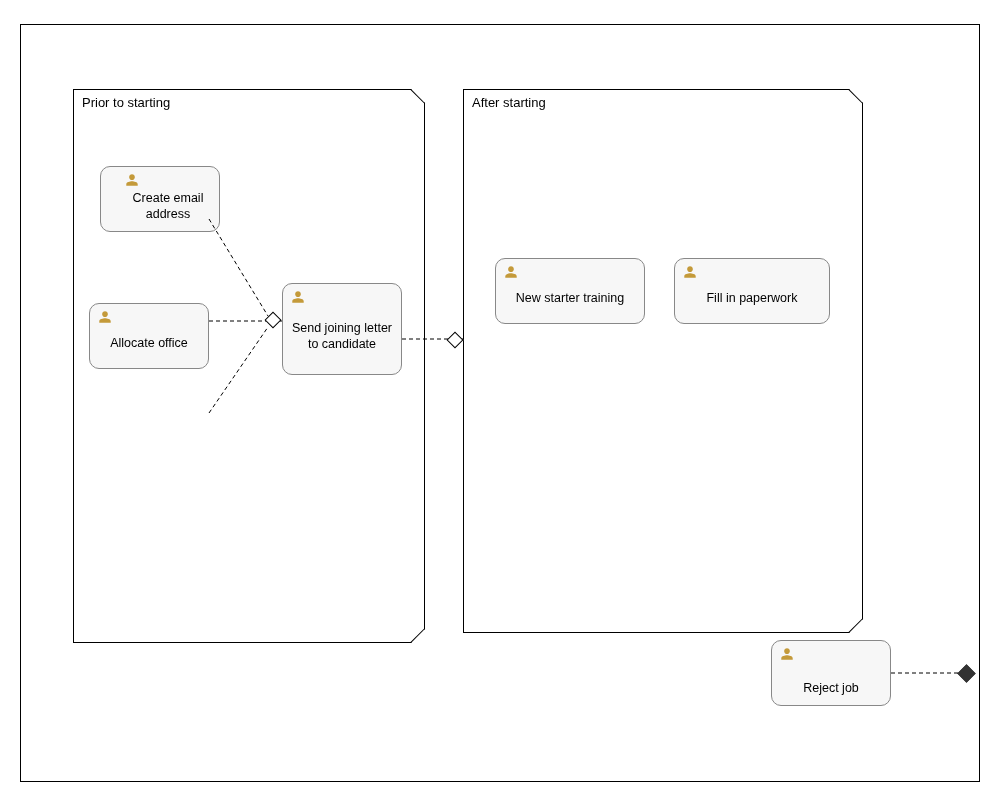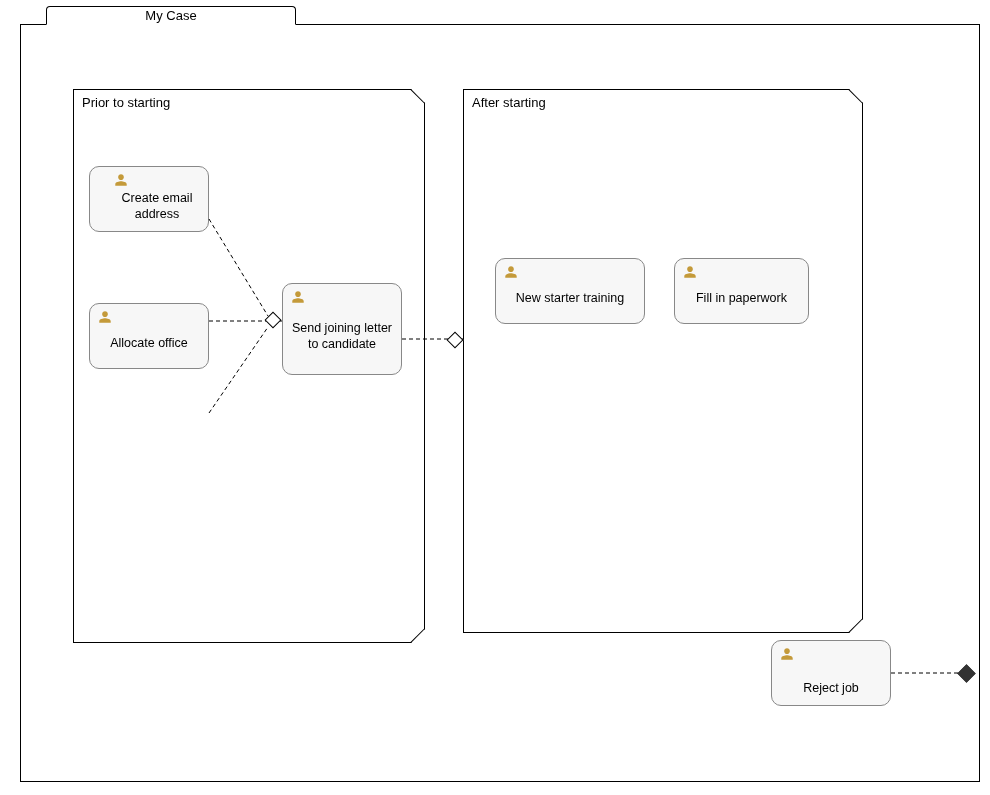--- a/index.html
+++ b/index.html
@@ -186,39 +186,36 @@
       stroke: #000;
       stroke-width: 1;
       stroke-dasharray: 4 3;
     }
   </style>
 </head>
 <body>
 
 <div class="canvas">
 
-  <div class="case-tab">
-    <span>My Case</span>
-  </div>
 
   <div class="case-frame"></div>
 
   <div class="stage" style="left:73px; top:89px; width:352px; height:554px;">
     <div class="corner-tr"></div>
     <div class="corner-br"></div>
     <span class="stage-title">Prior to starting</span>
   </div>
 
   <div class="stage" style="left:463px; top:89px; width:400px; height:544px;">
     <div class="corner-tr"></div>
     <div class="corner-br"></div>
     <span class="stage-title">After starting</span>
   </div>
 
-  <div class="task" style="left:89px; top:166px;padding-left:24px;">
+  <div class="task" style="left:100px; top:166px;padding-left:24px;">
     <span class="user-icon">
       <svg viewBox="0 0 24 24" width="14" height="14" class="user-svg">
           <path d="M12 12c2.7 0 4.9-2.2 4.9-4.9S14.7 2.2 12 2.2 7.1 4.4 7.1 7.1 9.3 12 12 12zm0 2.2c-3.3 0-9.8 1.6-9.8 4.9v2.7h19.6v-2.7c0-3.3-6.5-4.9-9.8-4.9z"></path>
         </svg>
     </span>
     <span class="task-label">Create email address</span>
   </div>
 
   <div class="task" style="left:89px; top:303px;">
     <span class="user-icon">
@@ -241,21 +238,21 @@
 
   <div class="task wide" style="left:495px; top:258px;">
     <span class="user-icon">
       <svg viewBox="0 0 24 24" width="14" height="14" class="user-svg">
           <path d="M12 12c2.7 0 4.9-2.2 4.9-4.9S14.7 2.2 12 2.2 7.1 4.4 7.1 7.1 9.3 12 12 12zm0 2.2c-3.3 0-9.8 1.6-9.8 4.9v2.7h19.6v-2.7c0-3.3-6.5-4.9-9.8-4.9z"></path>
         </svg>
     </span>
     <span class="task-label">New starter training</span>
   </div>
 
-  <div class="task wide" style="left:674px; top:258px; width:135px;">
+  <div class="task wide" style="left:674px; top:258px; width:156px;">
     <span class="user-icon">
       <svg viewBox="0 0 24 24" width="14" height="14" class="user-svg">
           <path d="M12 12c2.7 0 4.9-2.2 4.9-4.9S14.7 2.2 12 2.2 7.1 4.4 7.1 7.1 9.3 12 12 12zm0 2.2c-3.3 0-9.8 1.6-9.8 4.9v2.7h19.6v-2.7c0-3.3-6.5-4.9-9.8-4.9z"></path>
         </svg>
     </span>
     <span class="task-label">Fill in paperwork</span>
   </div>
 
   <div class="task" style="left:771px; top:640px;gap:16px;">
     <span class="user-icon">

